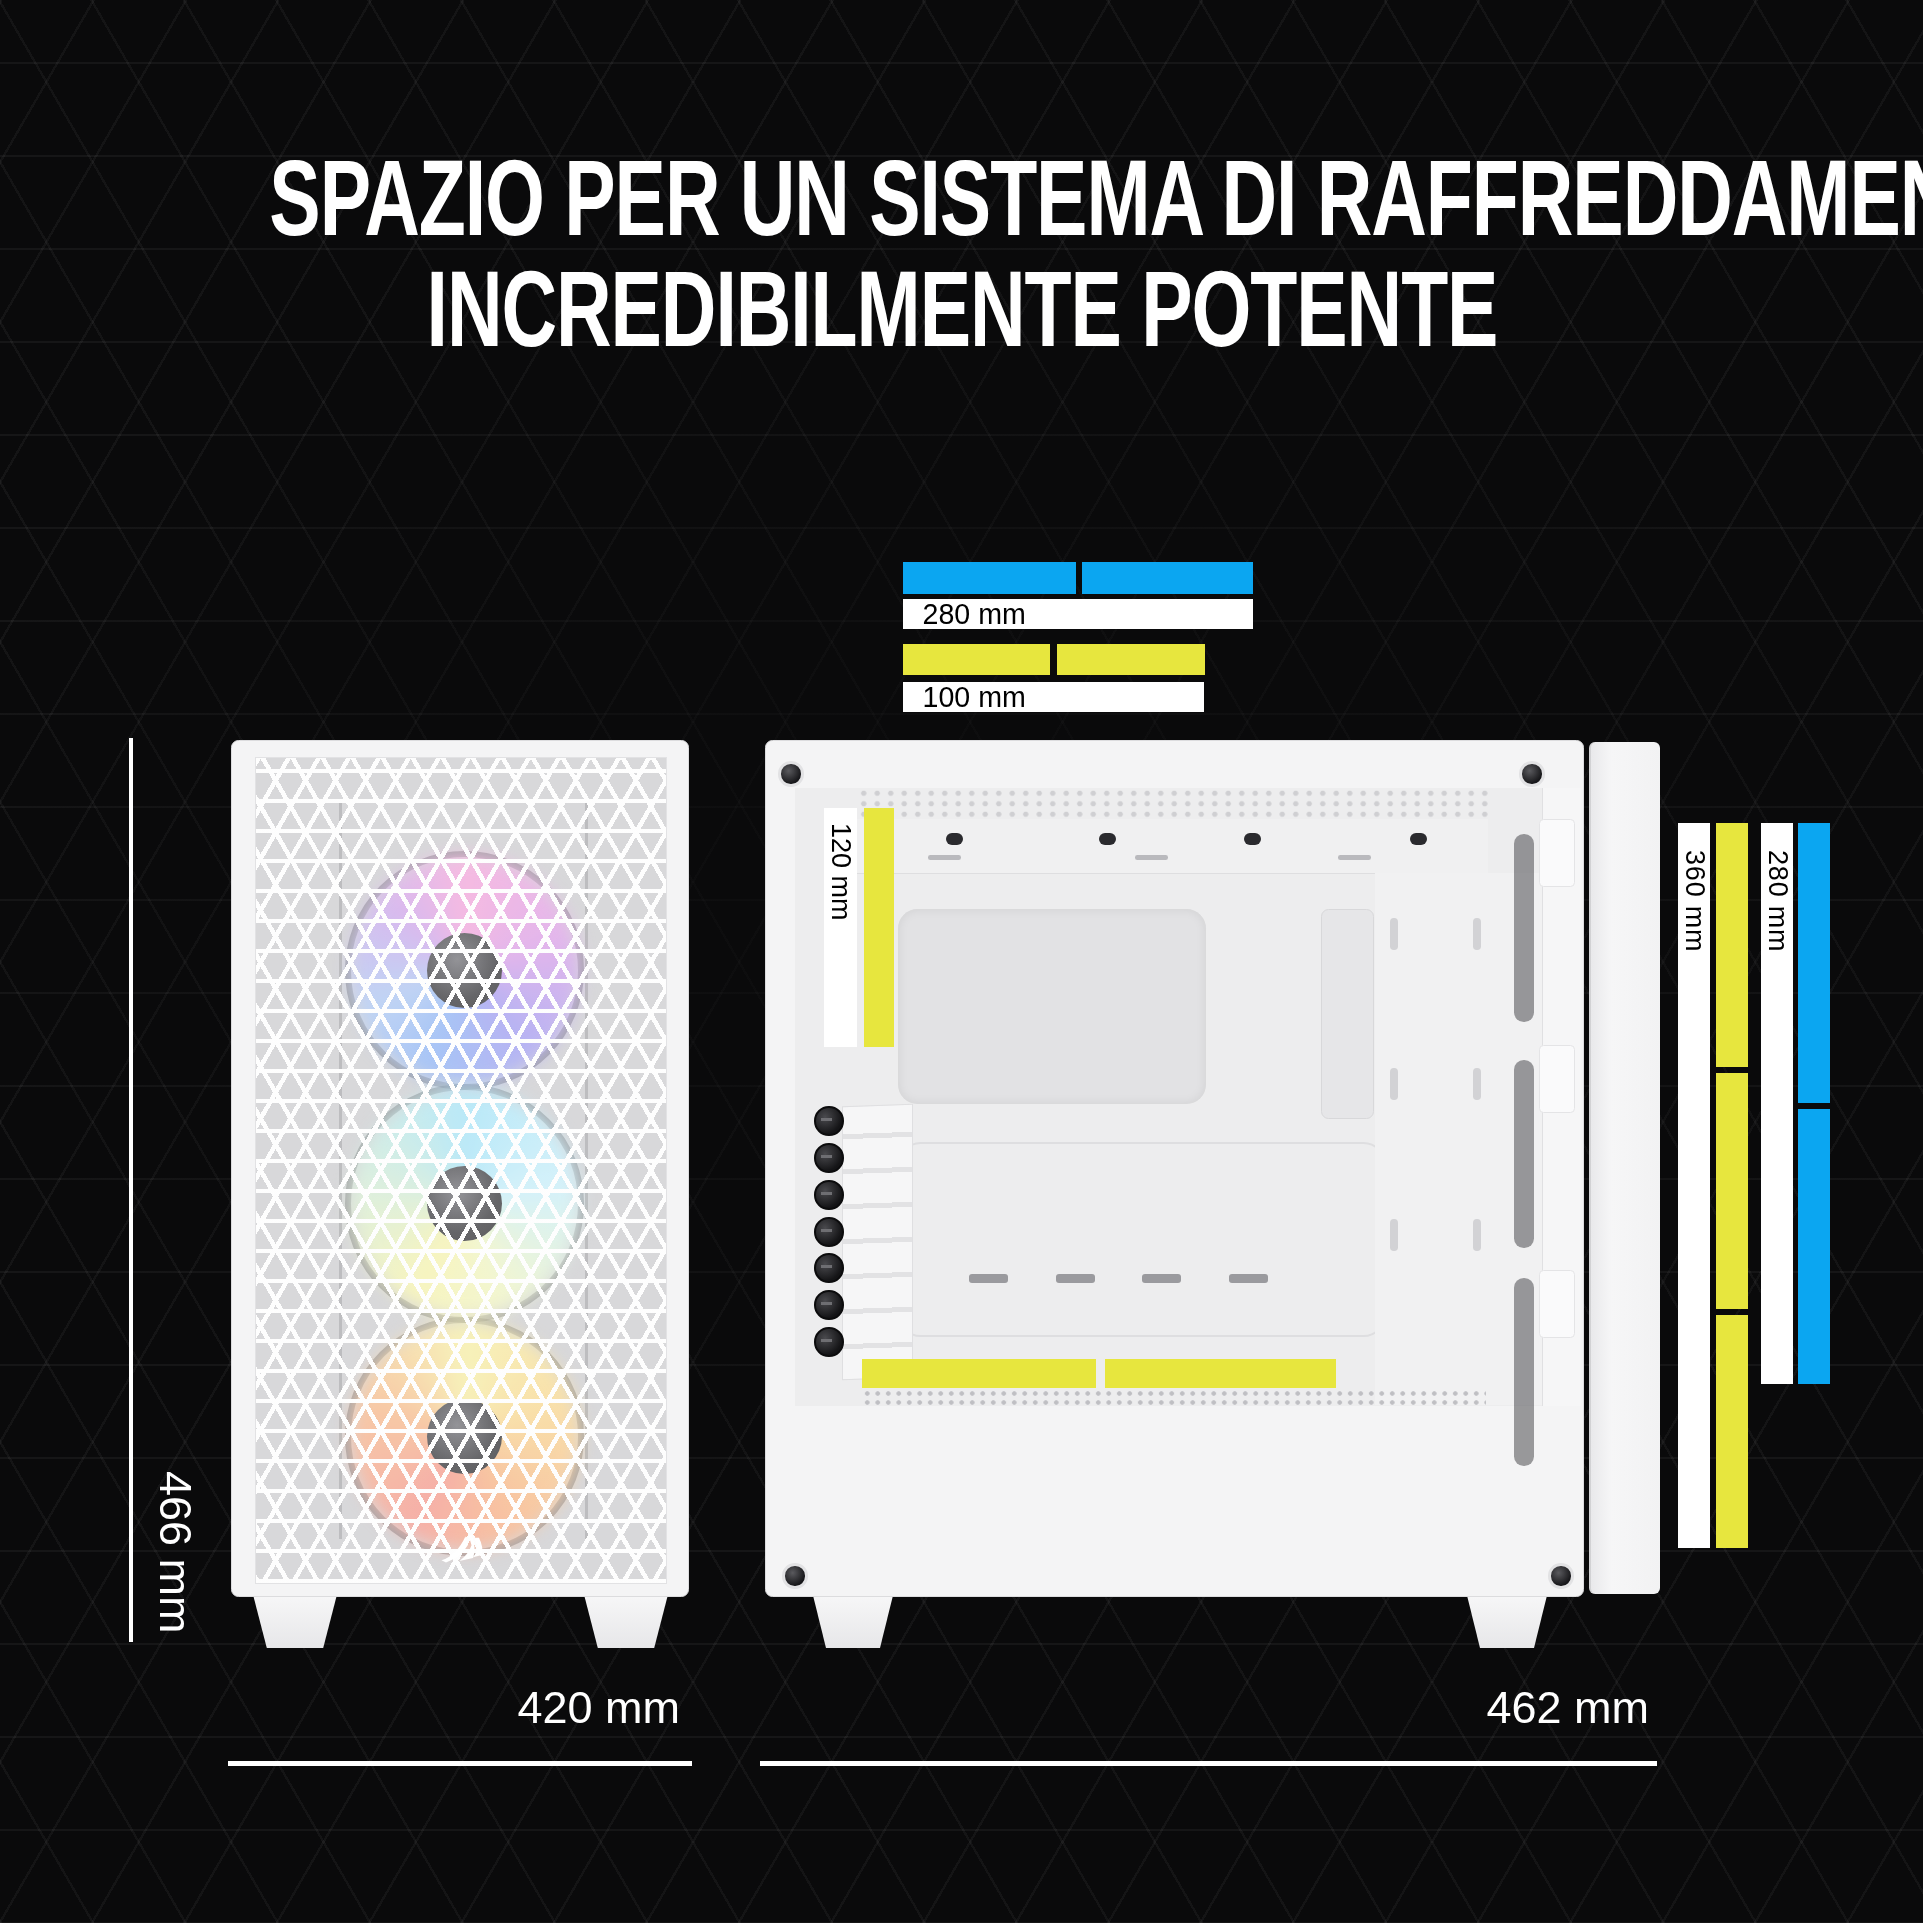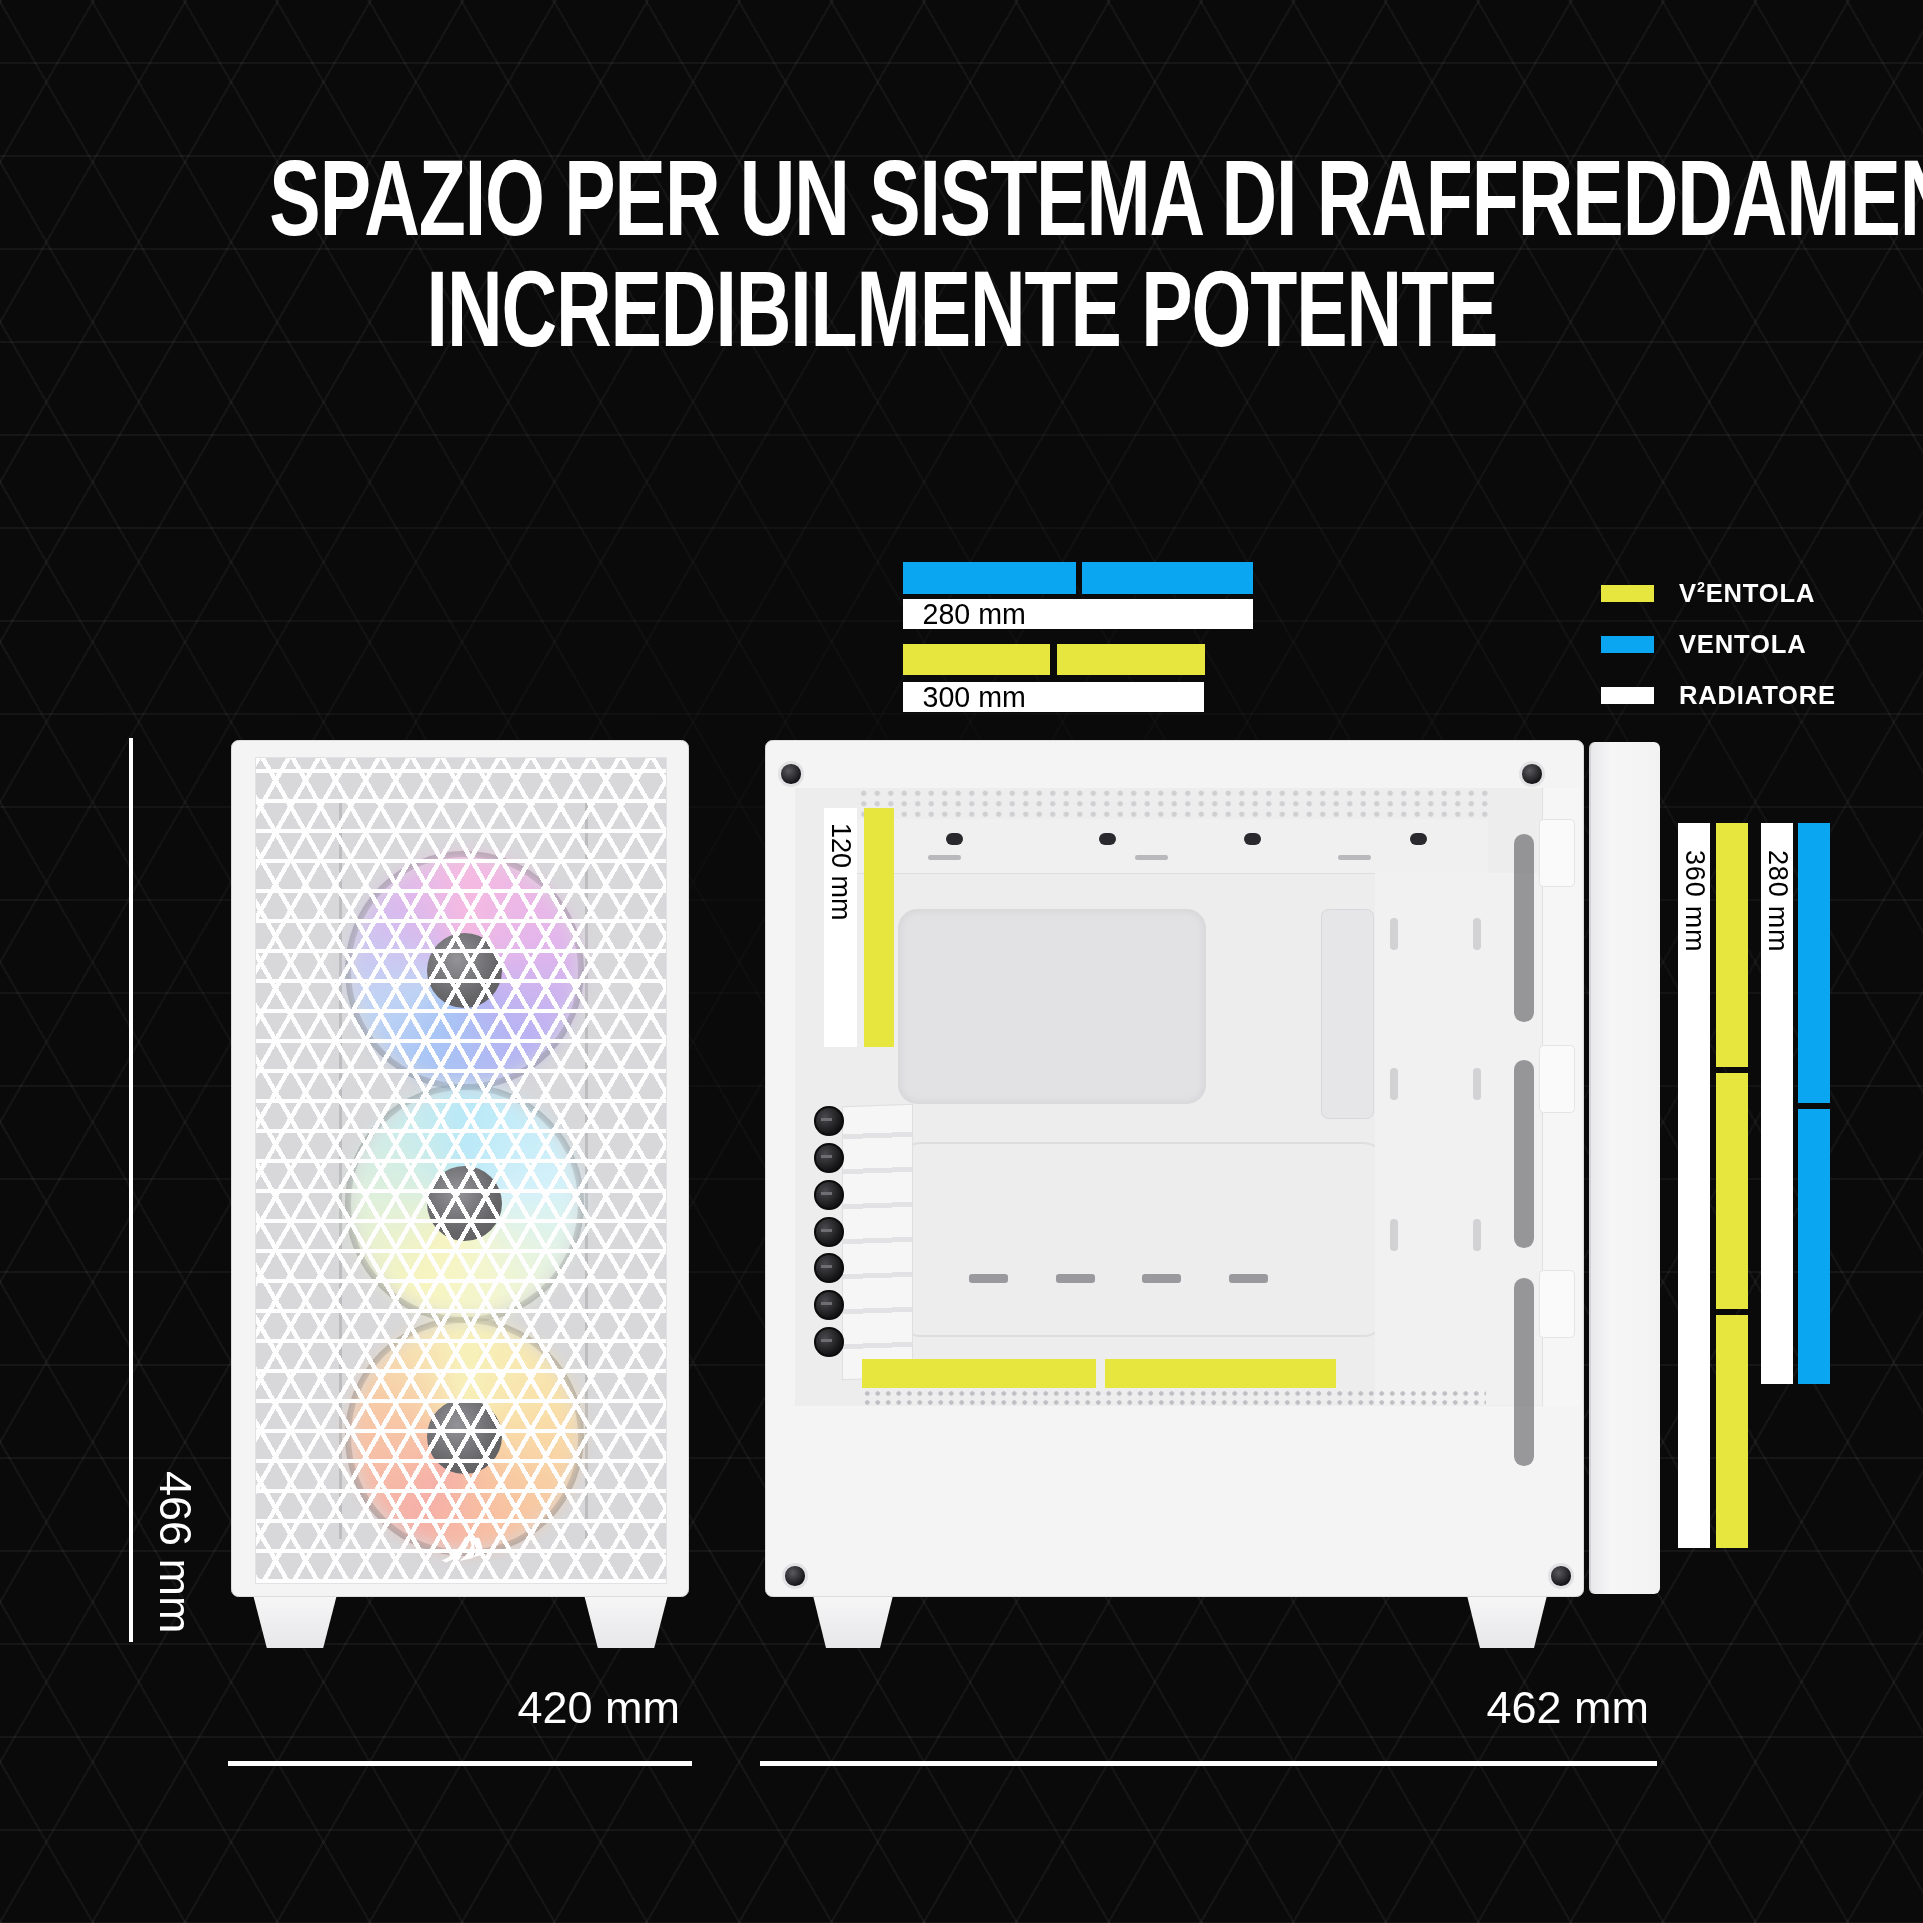--- a/index.html
+++ b/index.html
@@ -107,37 +107,23 @@
   </div>
 
   <div class="bar blue" style="left:903px;top:562px;width:173px;height:32px;"></div>
   <div class="bar blue" style="left:1082px;top:562px;width:171px;height:32px;"></div>
   <div class="bar white" style="left:903px;top:599px;width:350px;height:30px;">
     <div class="hbar-label">280 mm</div>
   </div>
   <div class="bar yellow" style="left:903px;top:644px;width:147px;height:31px;"></div>
   <div class="bar yellow" style="left:1057px;top:644px;width:148px;height:31px;"></div>
   <div class="bar white" style="left:903px;top:682px;width:301px;height:30px;">
-    <div class="hbar-label">300 mm</div>
-  </div>
-
-  <div class="abs legend">
-    <div class="legend-row">
-      <div class="legend-swatch" style="background:#e7e63e;"></div>
-      <div class="legend-label"><span>V</span><sup class="legend-sup">2</sup><span>ENTOLA</span></div>
-    </div>
-    <div class="legend-row">
-      <div class="legend-swatch" style="background:#0ba6f1;"></div>
-      <div class="legend-label"><span>VENTOLA</span><sup class="legend-sup"></sup><span></span></div>
-    </div>
-    <div class="legend-row">
-      <div class="legend-swatch" style="background:#ffffff;"></div>
-      <div class="legend-label"><span>RADIATORE</span><sup class="legend-sup"></sup><span></span></div>
-    </div>
-  </div>
+    <div class="hbar-label">100 mm</div>
+  </div>
+
 
   <div class="abs case-body" style="left:231px;top:740px;width:458px;height:857px;"></div>
   <div class="abs front-mesh">
     <div class="fan-ring" style="left:89px;top:93px;"></div>
     <div class="fan-ring" style="left:89px;top:326px;"></div>
     <div class="fan-ring" style="left:89px;top:559px;"></div>
     <div class="fan fan1" style="left:95px;top:98px;"></div>
     <div class="fan fan2" style="left:95px;top:331px;"></div>
     <div class="fan fan3" style="left:95px;top:564px;"></div>
     <div class="hub" style="left:171px;top:175px;"></div>

